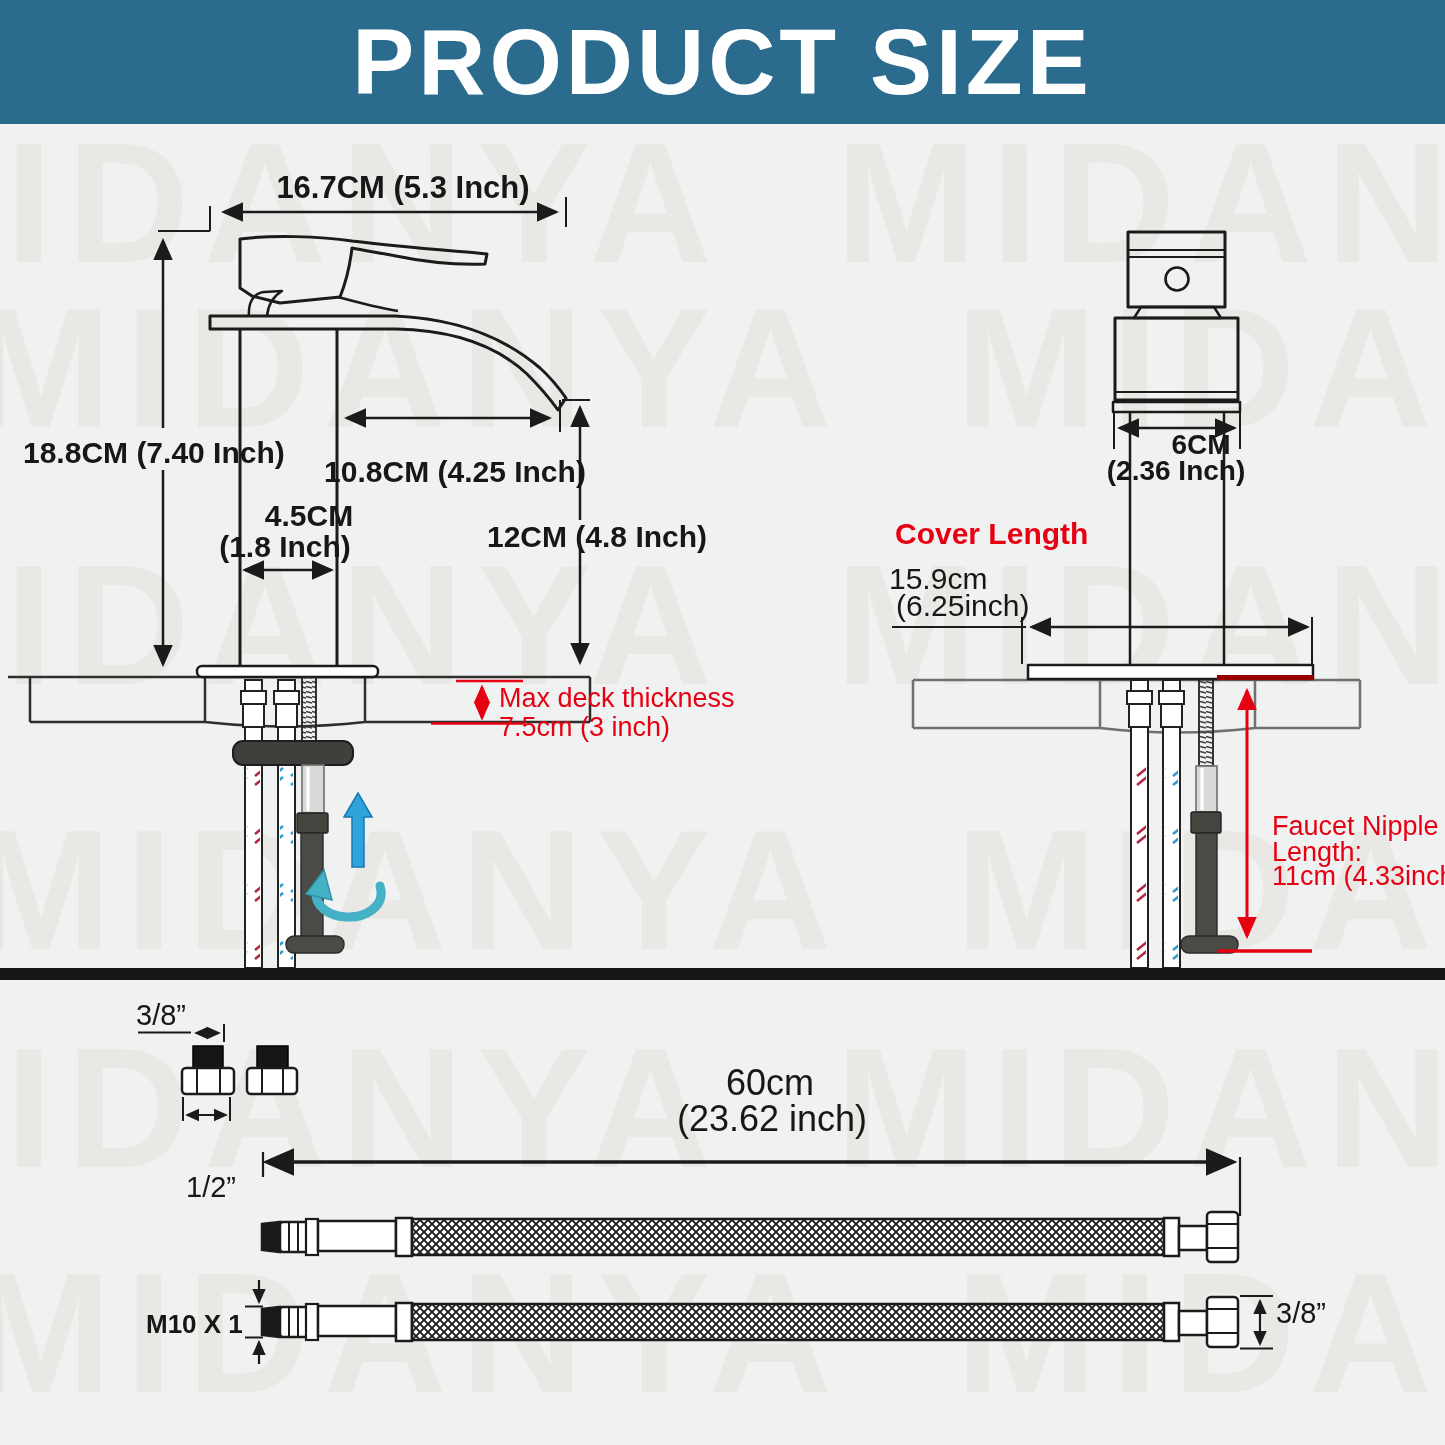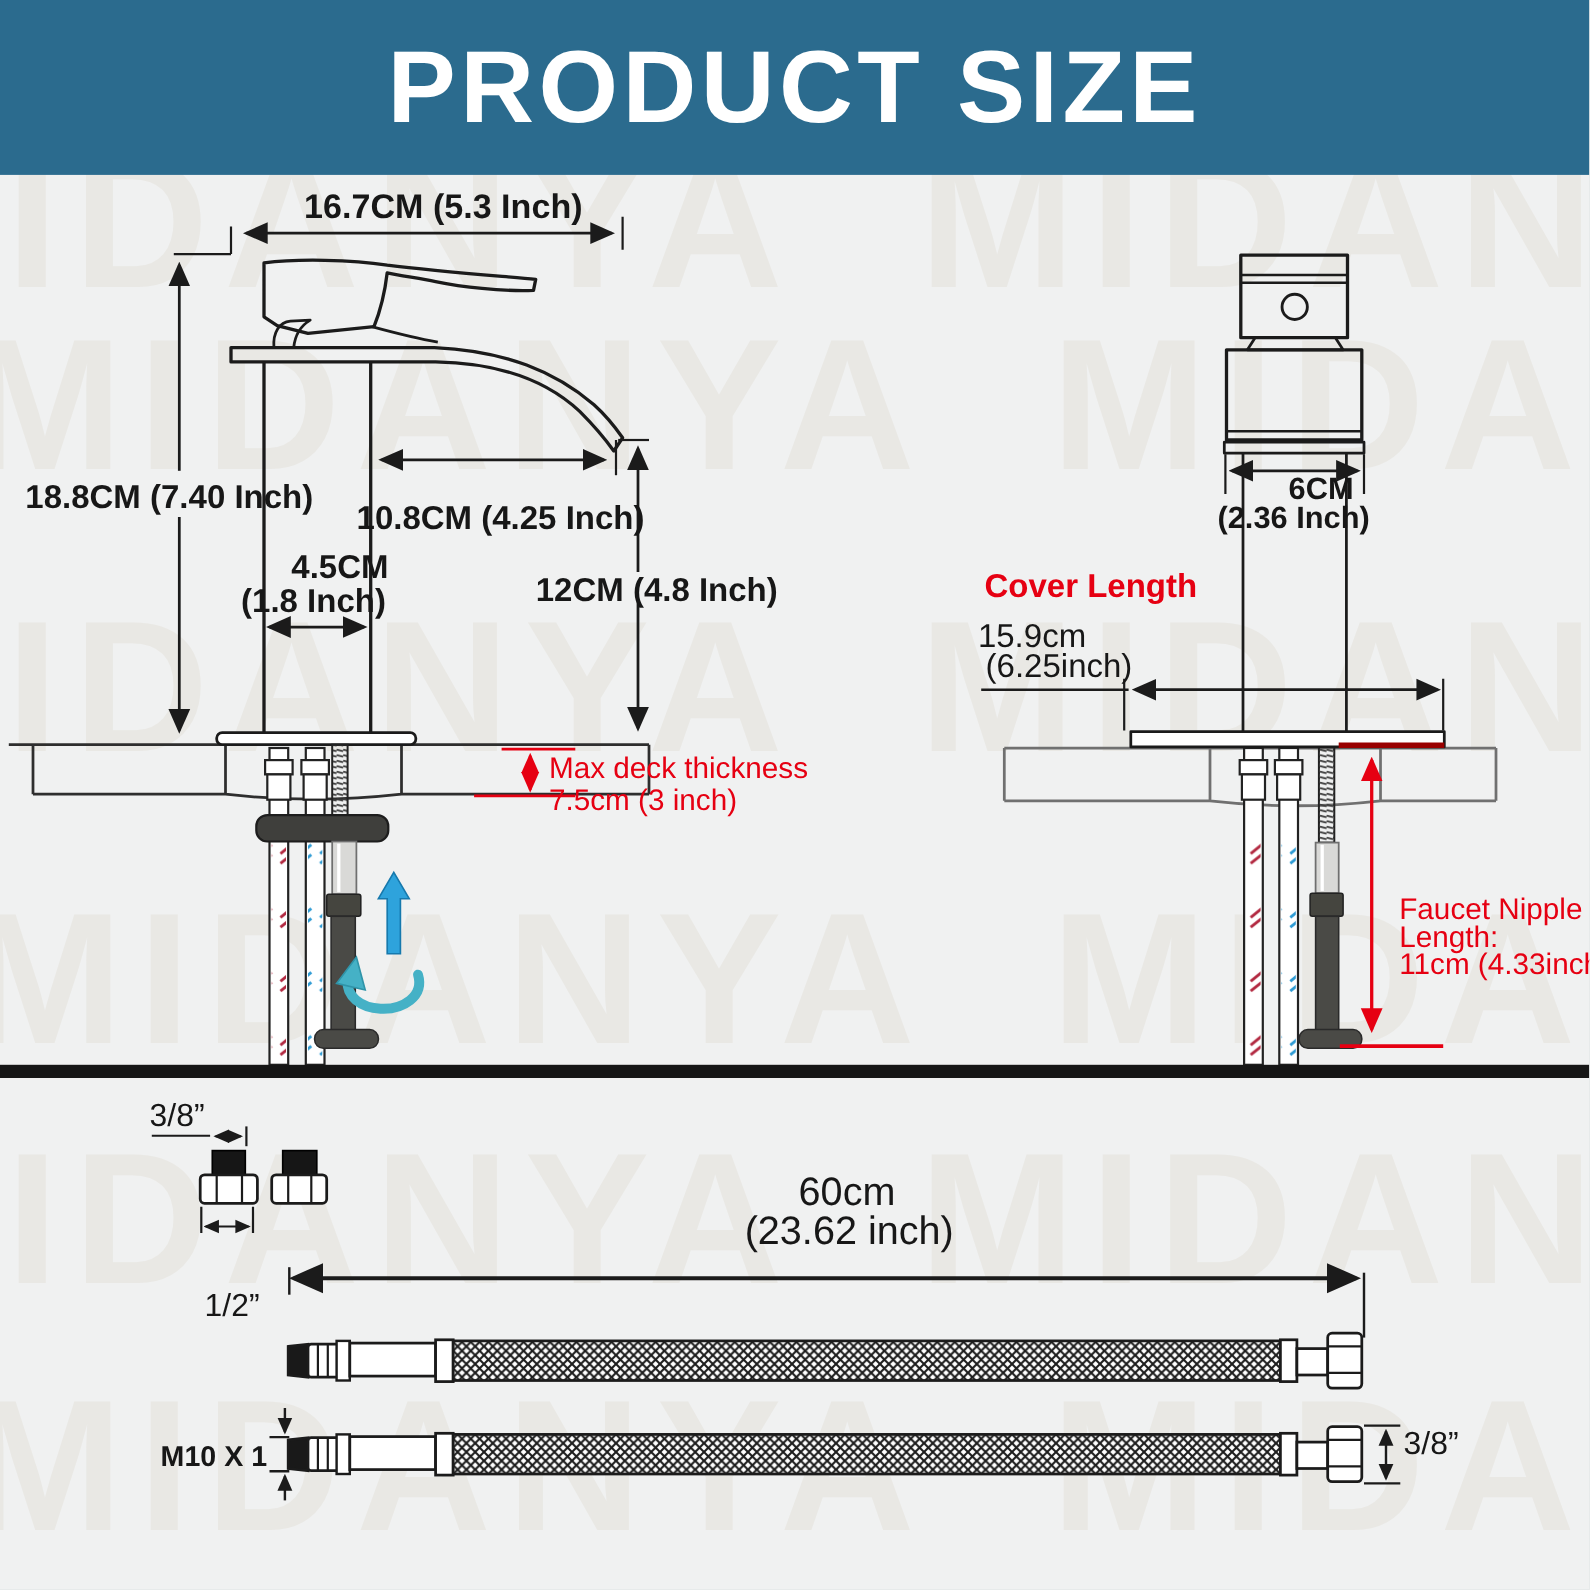--- a/index.html
+++ b/index.html
@@ -14,21 +14,21 @@
     user-select:none;pointer-events:none;
   }
   .wm1{top:118px;left:-150px;}
   .wm2{top:283px;left:-30px;}
   .wm3{top:540px;left:-150px;}
   .wm4{top:805px;left:-30px;}
   .wm5{top:1023px;left:-150px;}
   .wm6{top:1248px;left:-30px;}
   
   .header{
-    position:absolute;top:0;left:0;width:1445px;height:159px;background:#2b6b8e;
+    position:absolute;top:0;left:0;width:1445px;height:124px;background:#2b6b8e;
     display:flex;align-items:center;justify-content:center;z-index:5;
   }
   .header h1{
     margin:0;color:#ffffff;font-size:93px;font-weight:700;letter-spacing:4px;
   }
   svg.art{position:absolute;top:0;left:0;z-index:2;}
   
   .lbl{position:absolute;z-index:4;color:#171717;white-space:nowrap;line-height:1.06;}
   .b{font-weight:700;}
   .red{color:#e60012;}

